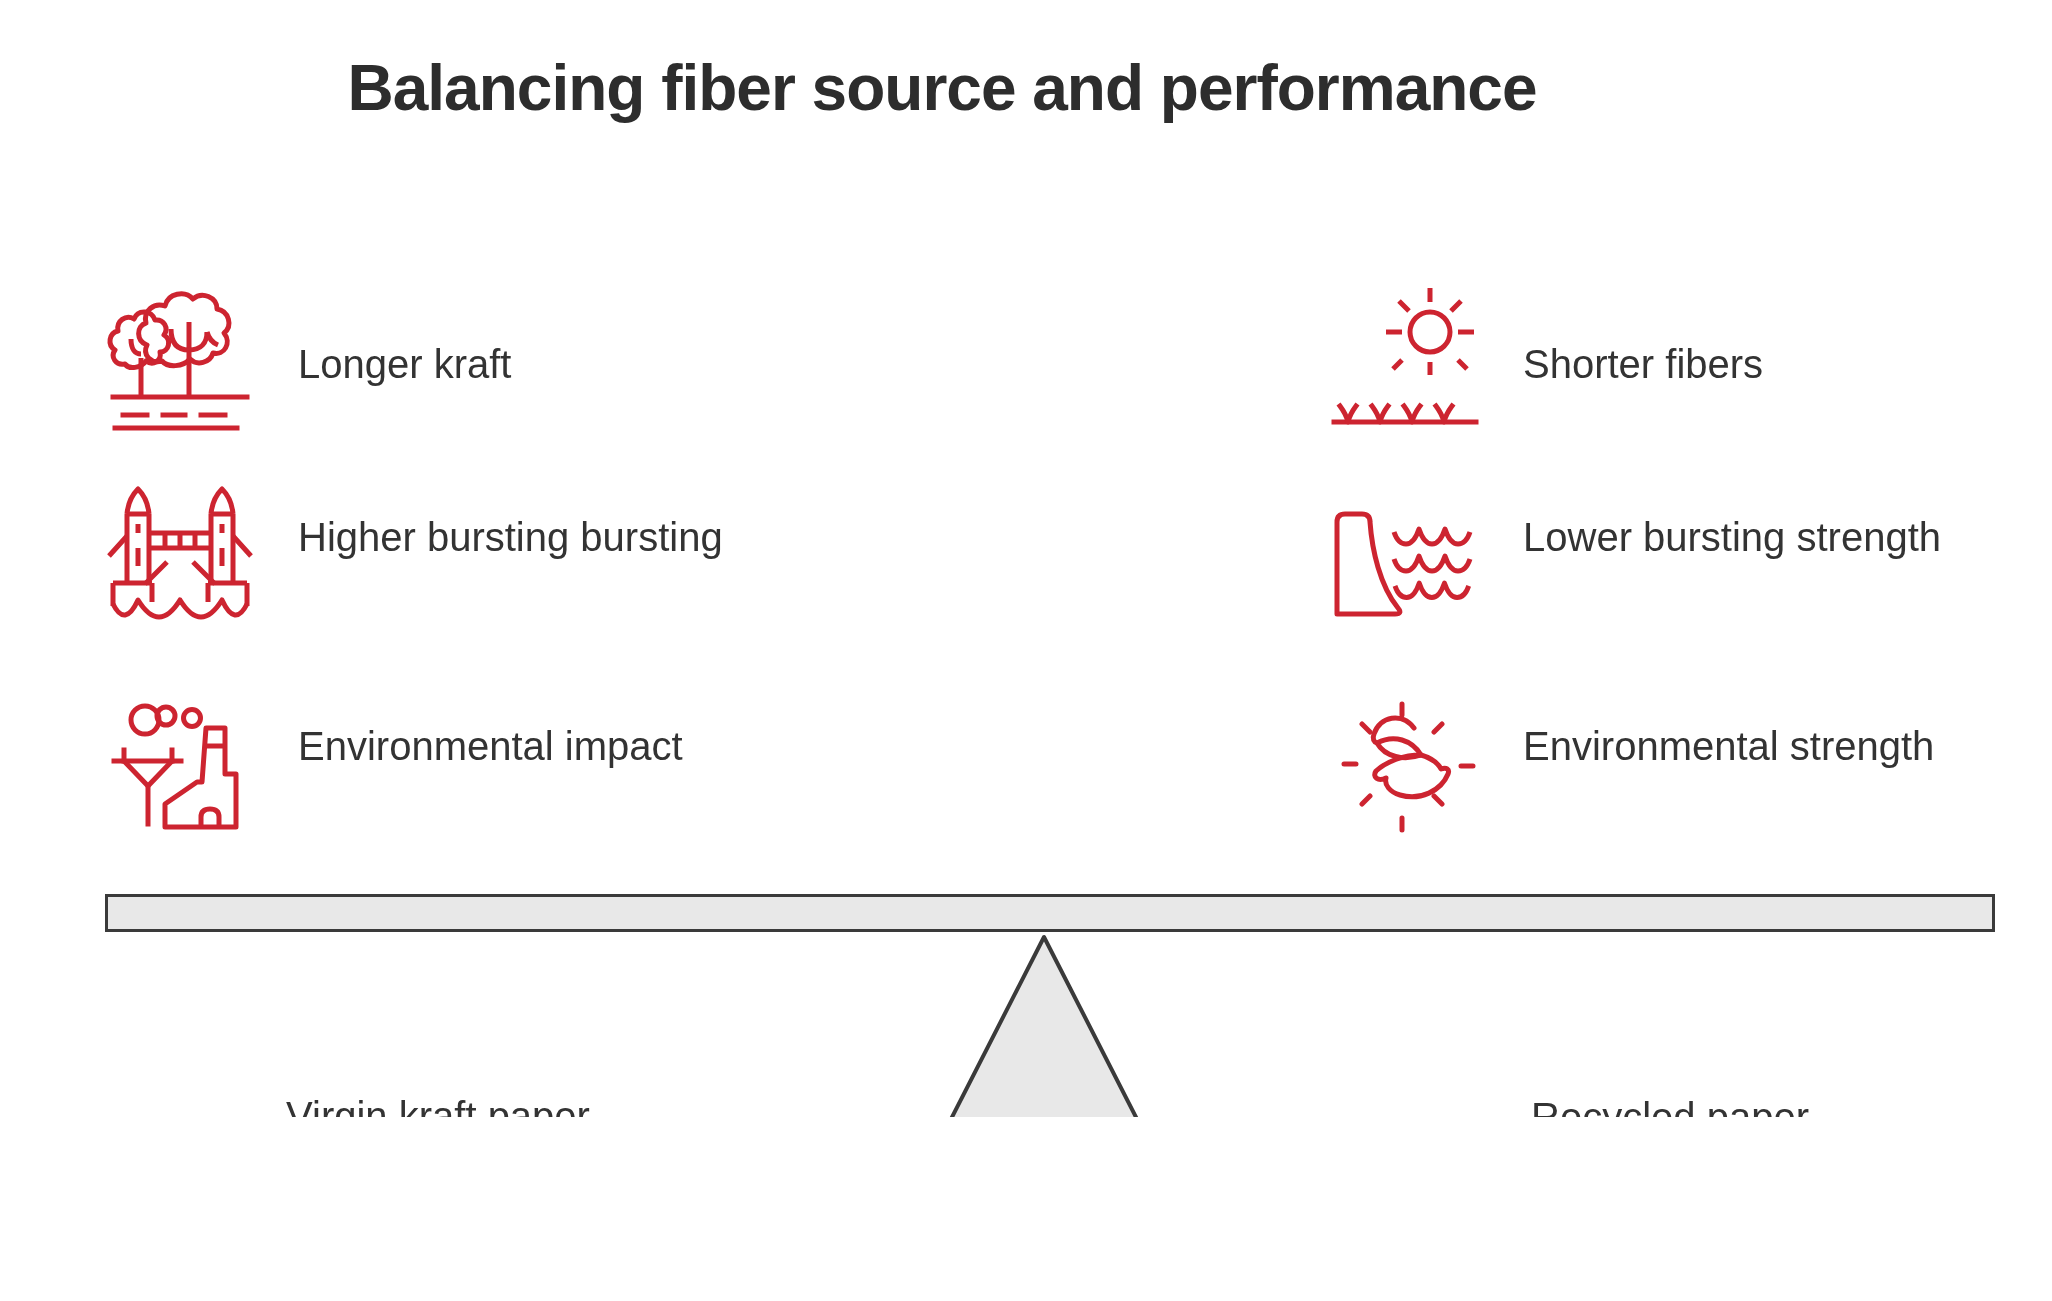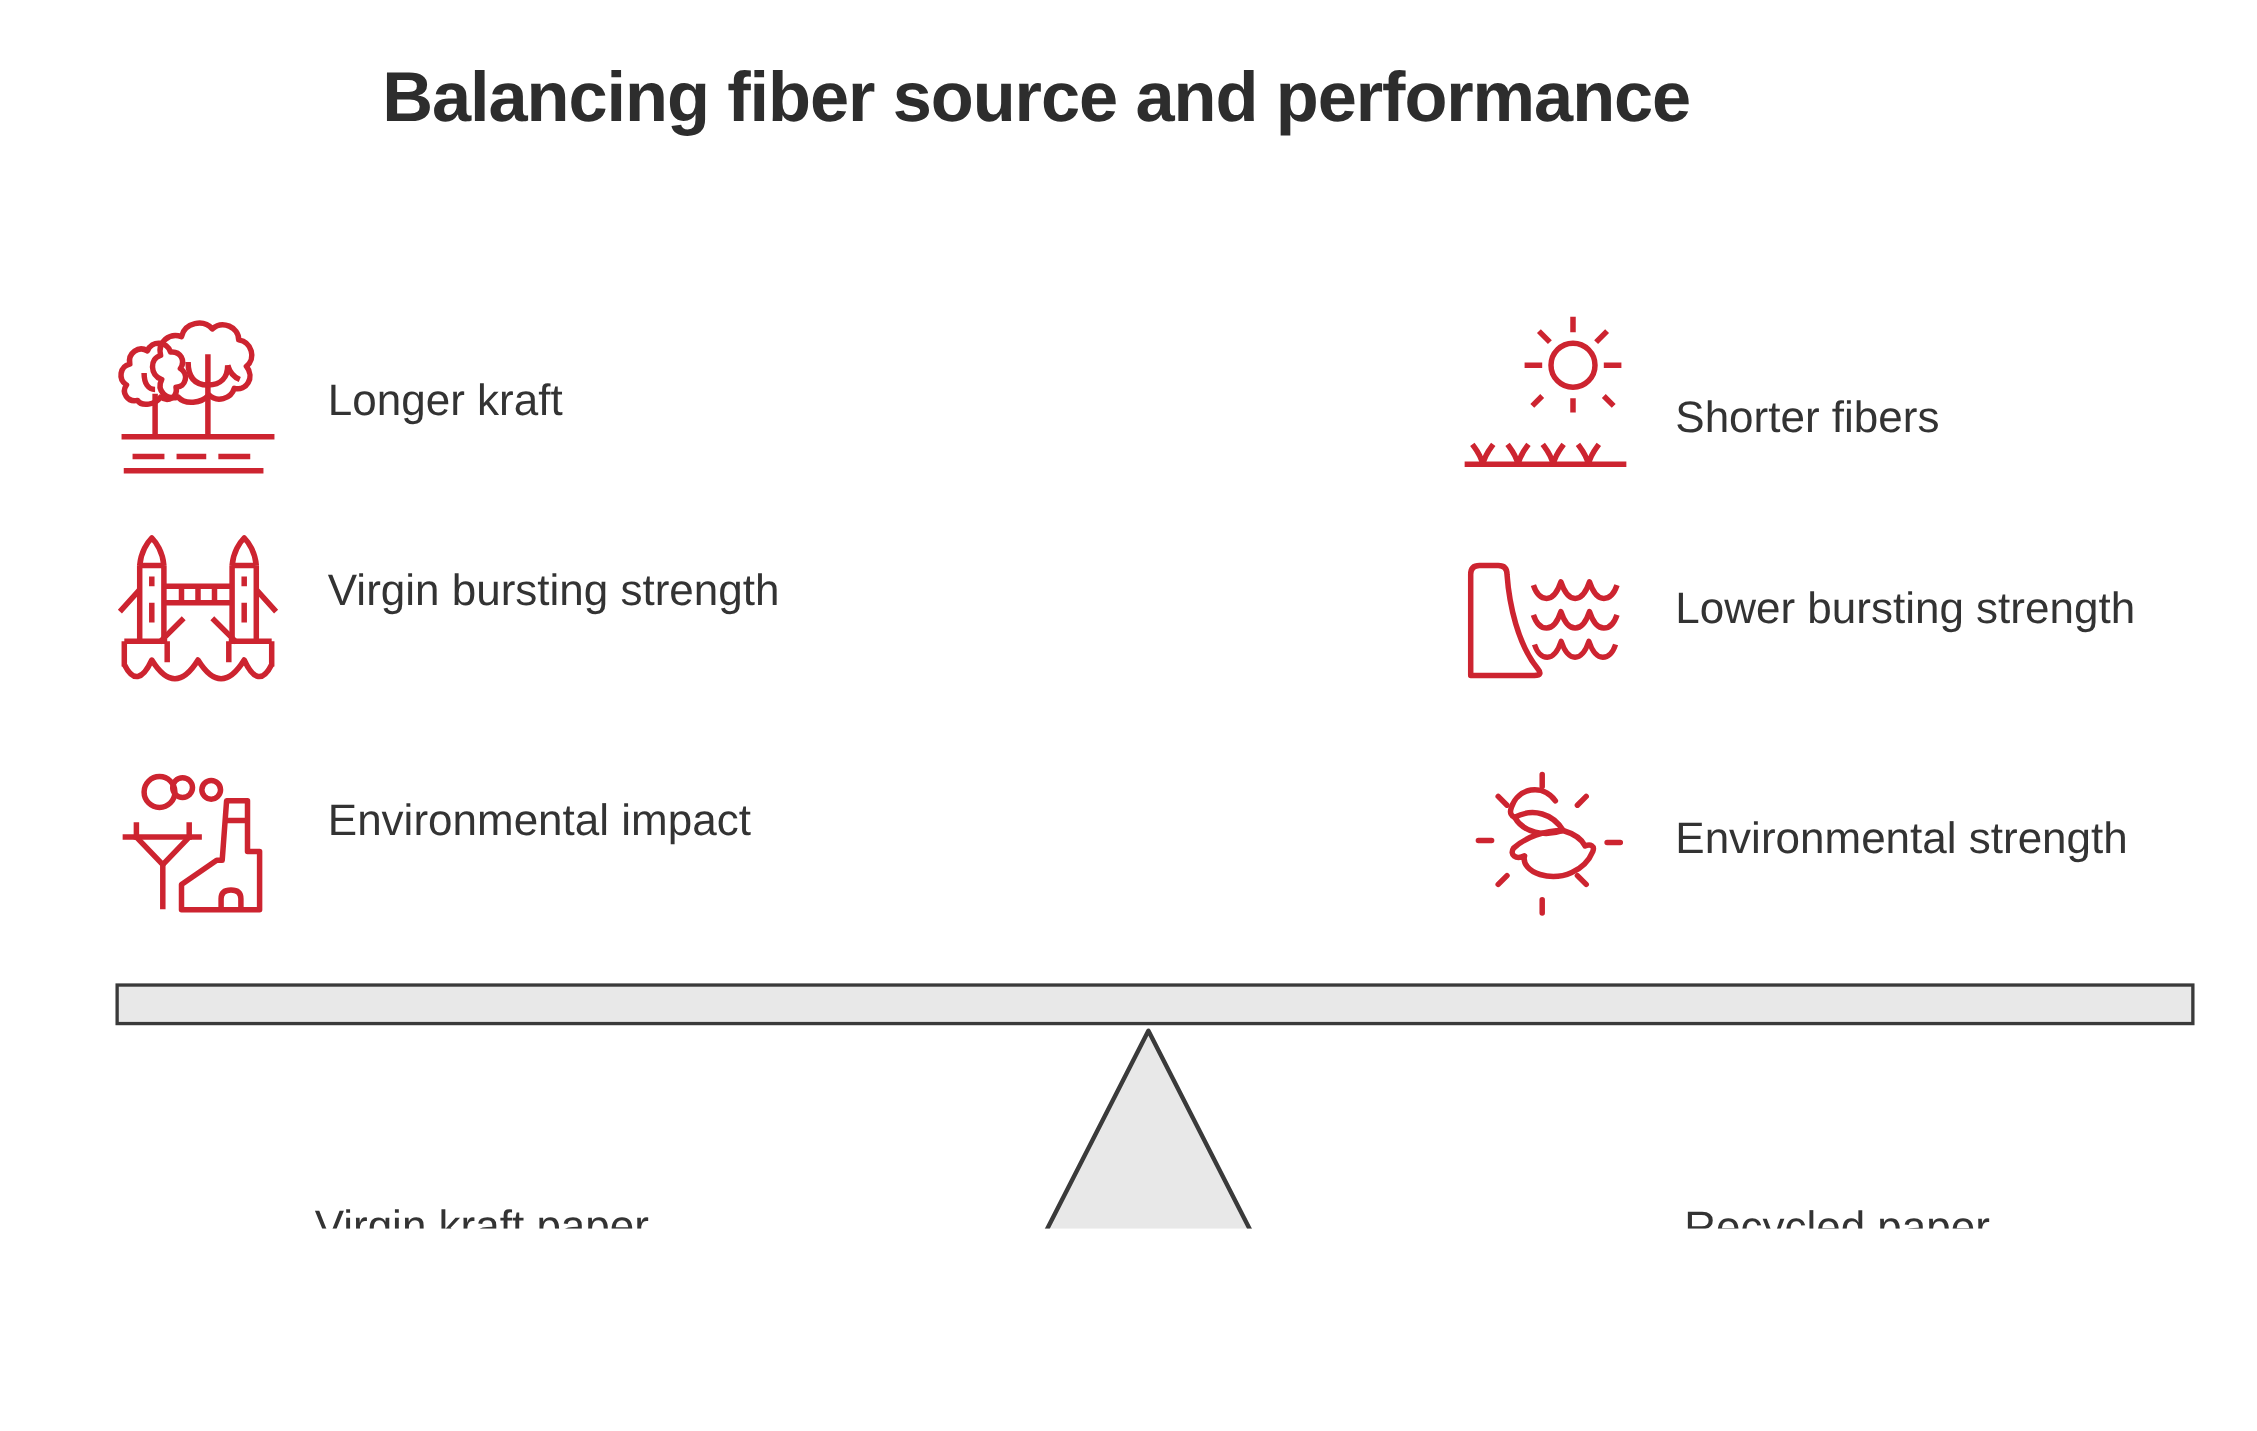--- a/index.html
+++ b/index.html
@@ -31,21 +31,21 @@
     color:var(--icon-red);
   }
   .icon svg{display:block;width:100%;height:100%;}
   .icon svg *{stroke:currentColor;fill:none;}
   .feature-label{
     position:absolute;width:440px;
     font-size:40px;line-height:52px;
     color:var(--text-color);
   }
   .icon.l{left:105px;} .label-l{left:298px;}
-  .icon.r{left:1330px;} .label-r{left:1523px;margin-top:16px;}
+  .icon.r{left:1330px;} .label-r{left:1523px;}
   .row1i{top:282px;} .row1t{top:338px;}
   .row2i{top:486px;} .row2t{top:511px;}
   .row3i{top:698px;} .row3t{top:720px;}
   .icon.dam{top:498px;}
   .beam{
     position:absolute;left:105px;top:894px;
     width:1890px;height:38px;
     background:var(--shape-fill);
     border:3px solid var(--shape-stroke);
   }
@@ -110,21 +110,21 @@
         <path d="M 22 50 L 4 70 M 128 50 L 146 70"></path>
         <path d="M 40 98 L 62 76 M 110 98 L 88 76"></path>
       </g>
       <g>
         <path d="M 8 97 L 47 97 M 103 97 L 142 97"></path>
         <path d="M 8 97 L 8 120 M 142 97 L 142 120 M 47 97 L 47 116 M 103 97 L 103 116"></path>
         <path d="M 8 118 Q 20 142 33 114 Q 54 148 75 114 Q 96 148 117 114 Q 130 142 142 118"></path>
       </g>
     </svg>
   </span>
-  <div class="feature-label label-l row2t">Virgin bursting strength</div>
+  <div class="feature-label label-l row2t">Higher bursting bursting</div>
 
   <span class="icon l row3i">
     <svg viewBox="0 0 150 150" stroke-width="5" stroke-linejoin="round">
       <g>
         <circle cx="40" cy="22" r="14"></circle>
         <circle cx="61" cy="18" r="9"></circle>
         <circle cx="87" cy="20" r="8.5"></circle>
       </g>
       <g stroke-linecap="square">
         <path d="M 9 63 L 76 63"></path>

